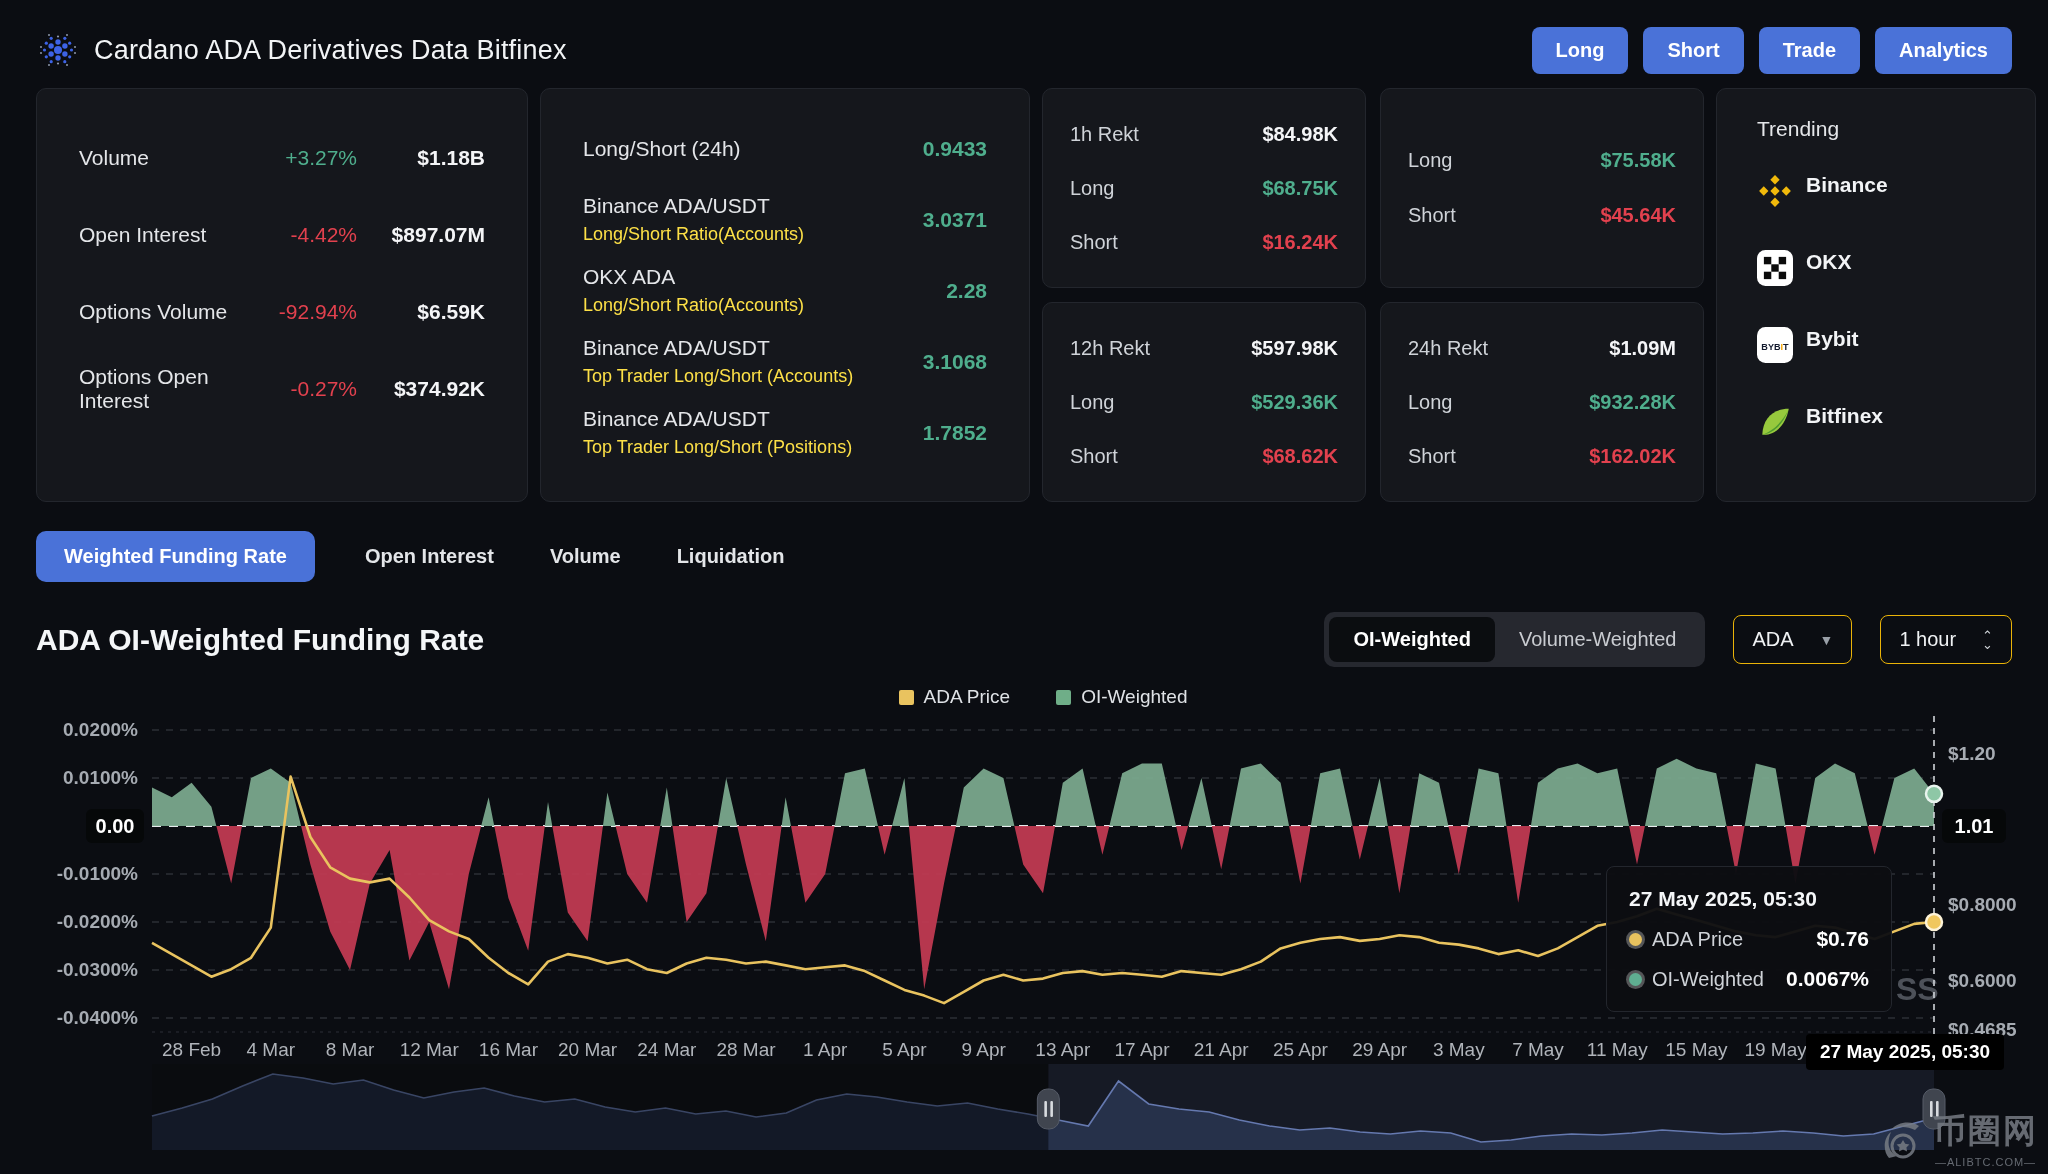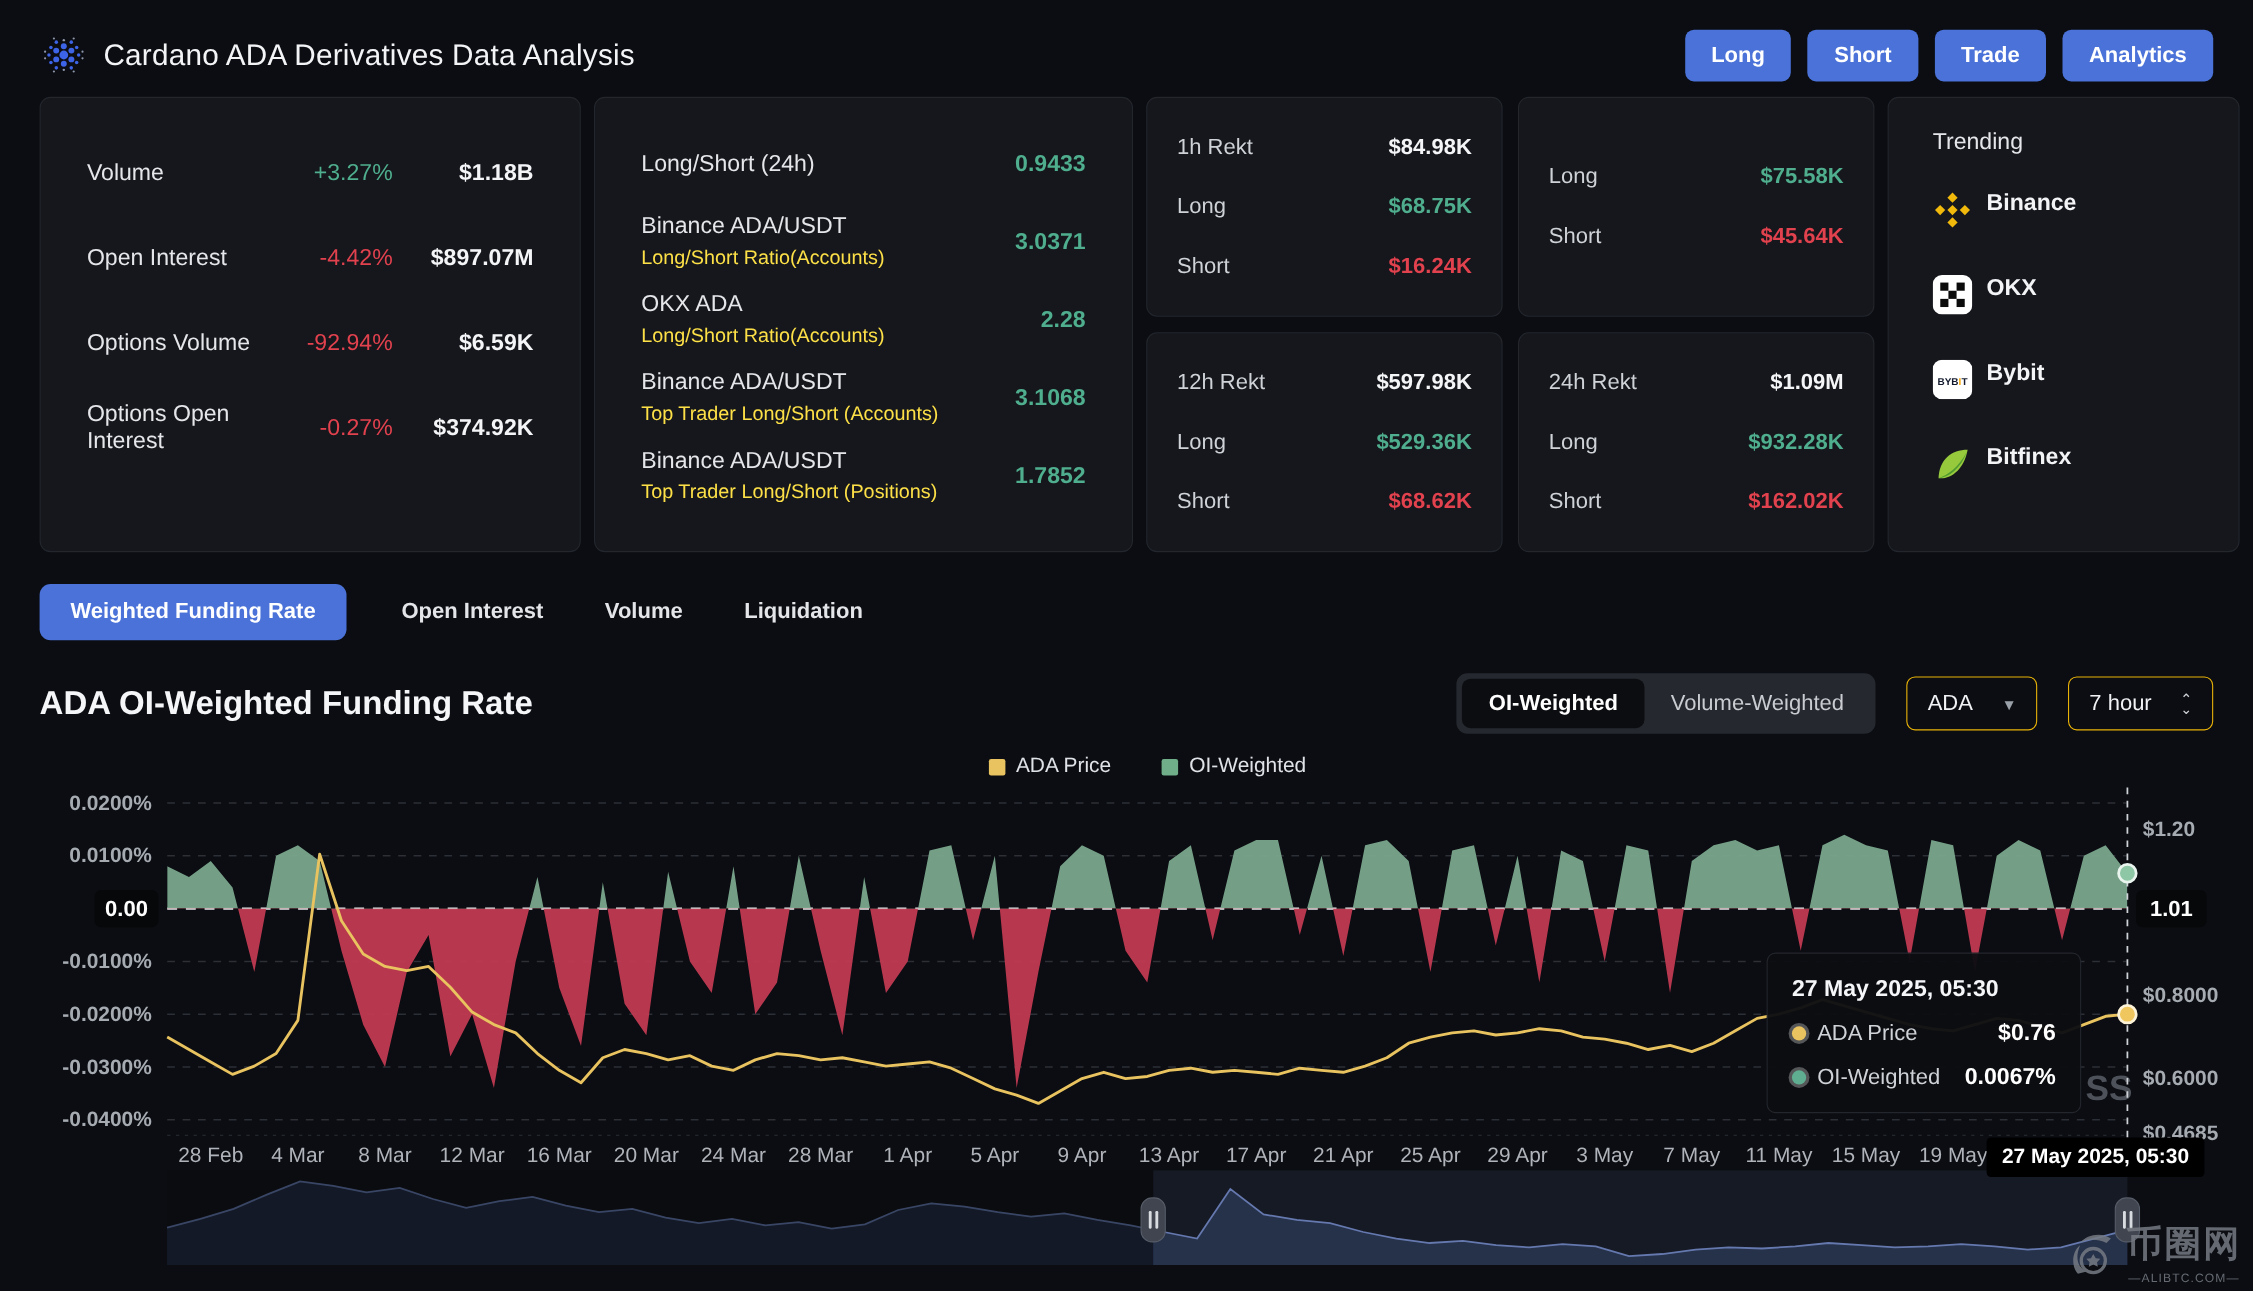--- a/index.html
+++ b/index.html
@@ -121,21 +121,21 @@
         <circle cx="17" cy="3" r="1.0"></circle>
           <circle cx="-17" cy="3" r="1.0"></circle>
         <circle cx="17" cy="-3" r="1.0"></circle>
           <circle cx="-17" cy="-3" r="1.0"></circle>
         <circle cx="9" cy="15" r="1.0"></circle>
           <circle cx="-9" cy="15" r="1.0"></circle>
         <circle cx="9" cy="-15" r="1.0"></circle>
           <circle cx="-9" cy="-15" r="1.0"></circle>
       </g>
     </svg>
-    <div class="title">Cardano ADA Derivatives Data Analysis</div>
+    <div class="title">Cardano ADA Derivatives Data Bitfinex</div>
     <div class="hbtns">
       <button class="hbtn">Long</button>
       <button class="hbtn">Short</button>
       <button class="hbtn">Trade</button>
       <button class="hbtn">Analytics</button>
     </div>
   </div>
 
   <div class="cards">
 
@@ -308,21 +308,21 @@
     <div class="controls">
       <div class="toggle">
         <div class="tg active">OI-Weighted</div>
         <div class="tg">Volume-Weighted</div>
       </div>
       <div class="select">
         <span>ADA</span>
         <span class="car">▼</span>
       </div>
       <div class="select">
-        <span>7 hour</span>
+        <span>1 hour</span>
         <span class="updown">
             <span>⌃</span>
             <span>⌄</span>
           </span>
       </div>
     </div>
   </div>
 
   <div class="legend">
     <div class="litem">

